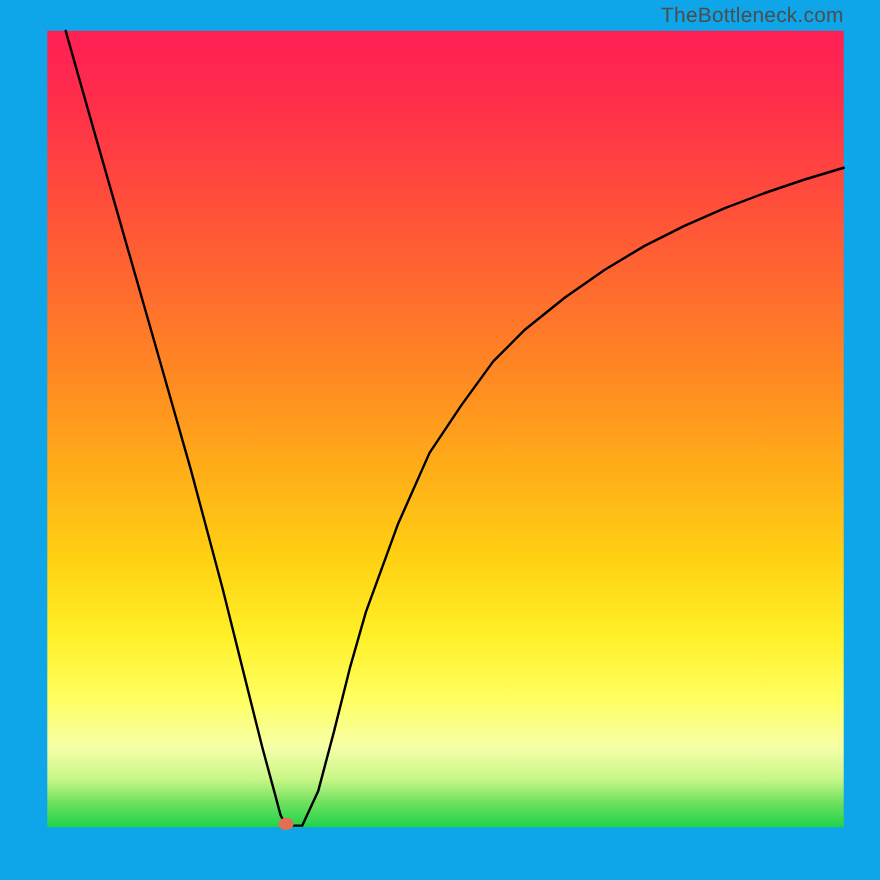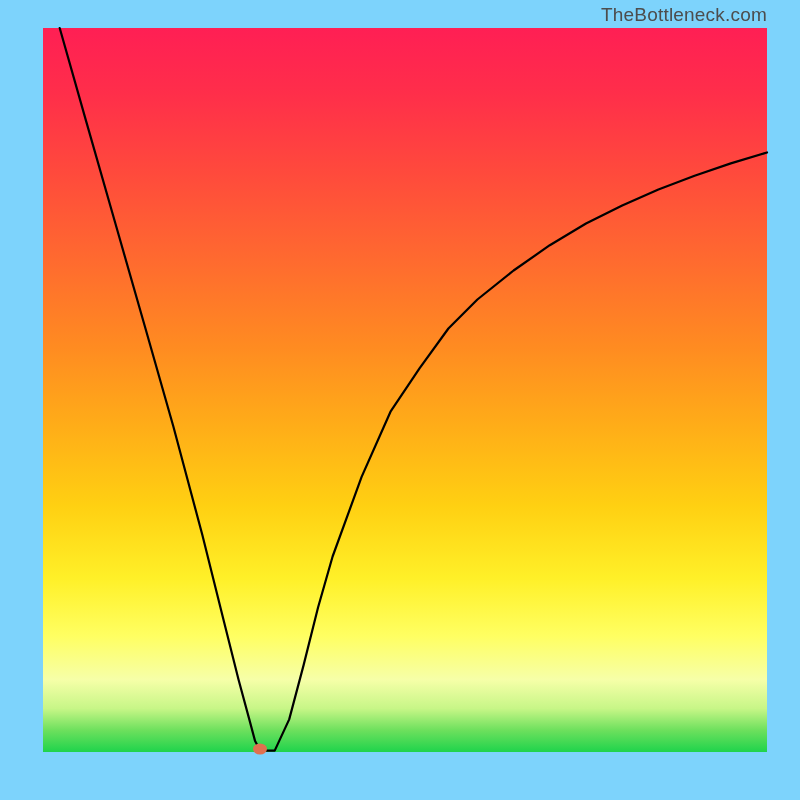--- a/index.html
+++ b/index.html
@@ -8,21 +8,21 @@
     width: 800px;
     height: 800px;
     overflow: hidden;
     background: #000;
     font-family: Arial, Helvetica, sans-serif;
   }
   .frame {
     position: relative;
     width: 800px;
     height: 800px;
-    background: #7dd3fc;
+    background: #0ea5e9;
   }
   .plot-area {
     position: absolute;
     left: 43px;
     top: 28px;
     width: 724px;
     height: 724px;
     
     background: linear-gradient(
       to bottom,

